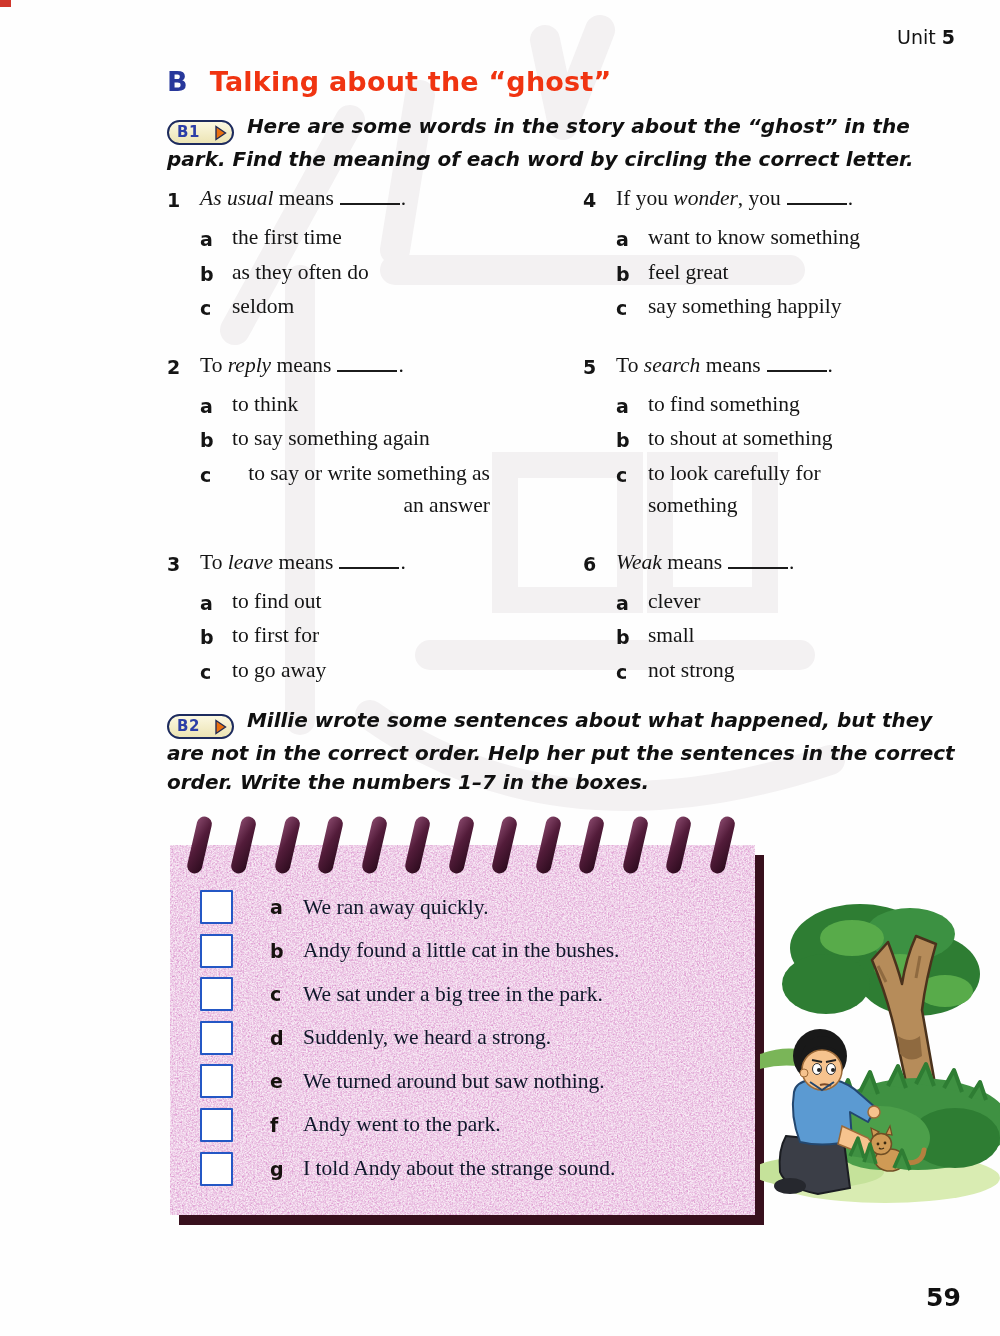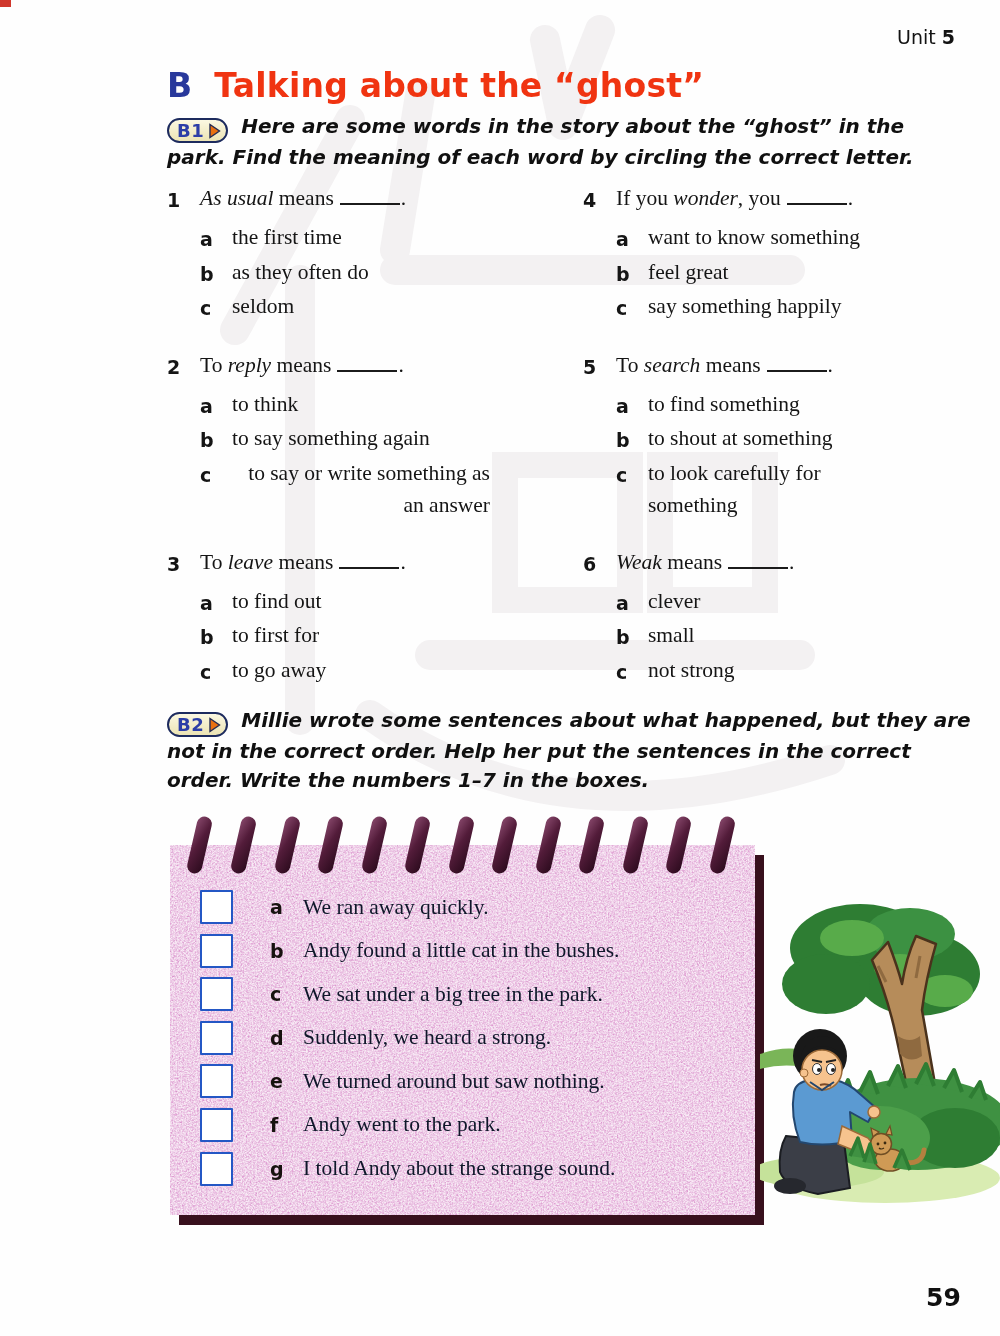--- a/index.html
+++ b/index.html
@@ -10,32 +10,32 @@
     font-family:"Liberation Serif", "DejaVu Serif", serif; color:#151515;
   }
   .corner-mark { position:absolute; left:0; top:0; width:11px; height:7px; background:#d0372c; }
 
   
   .watermark { position:absolute; left:0; top:0; z-index:0; }
 
   
   .unit { position:absolute; top:26px; right:45px; font-family:"DejaVu Sans", sans-serif; font-size:19px; color:#131313; }
   .unit b { font-weight:700; }
-  .sec-head { position:absolute; left:167px; top:66px; font-family:"DejaVu Sans", sans-serif; font-weight:700; font-size:33px; letter-spacing:0.2px; }
+  .sec-head { position:absolute; left:167px; top:66px; font-family:"DejaVu Sans", sans-serif; font-weight:700; font-size:27px; letter-spacing:0.2px; }
   .sec-letter { color:#28389b; margin-right:22px; }
   .sec-title { color:#f03411; }
 
   
   .instr { position:absolute; font-family:"DejaVu Sans", sans-serif; font-style:italic; font-weight:600; font-size:20px; line-height:29px; color:#101010; z-index:2; }
   .instr-b1 { left:167px; top:112px; width:782px; }
   .instr-b2 { left:167px; top:706px; width:806px; }
   .badge { display:inline-flex; align-items:center; vertical-align:-4px; margin-right:13px;
     border:2.5px solid #1d2b5e; border-radius:13px; padding:0 5px 0 8px; height:25px;
     background:linear-gradient(#fbf8e2, #ece4b4); font-style:normal; }
-  .badge-txt { font-family:"DejaVu Sans", sans-serif; font-weight:700; font-size:18px; color:#2c3ea7; letter-spacing:0.5px; margin-right:4px; }
+  .badge-txt { font-family:"DejaVu Sans", sans-serif; font-weight:700; font-size:15px; color:#2c3ea7; letter-spacing:0.5px; margin-right:14px; }
 
   
   .qcol { position:absolute; top:181px; z-index:2; }
   .qcol-left { left:167px; width:360px; }
   .qcol-right { left:583px; width:380px; }
   .q { margin-bottom:23px; }
   .q-stem { display:flex; line-height:34px; margin-bottom:4px; font-size:21.5px; }
   .q-num { flex:0 0 33px; font-family:"DejaVu Sans", sans-serif; font-weight:700; font-size:19px; padding-top:2px; }
   .q-text i { font-family:"Liberation Serif", serif; }
   .blank { display:inline-block; width:60px; border-bottom:2px solid #1b1b1b; margin-left:6px; margin-right:1px; }

